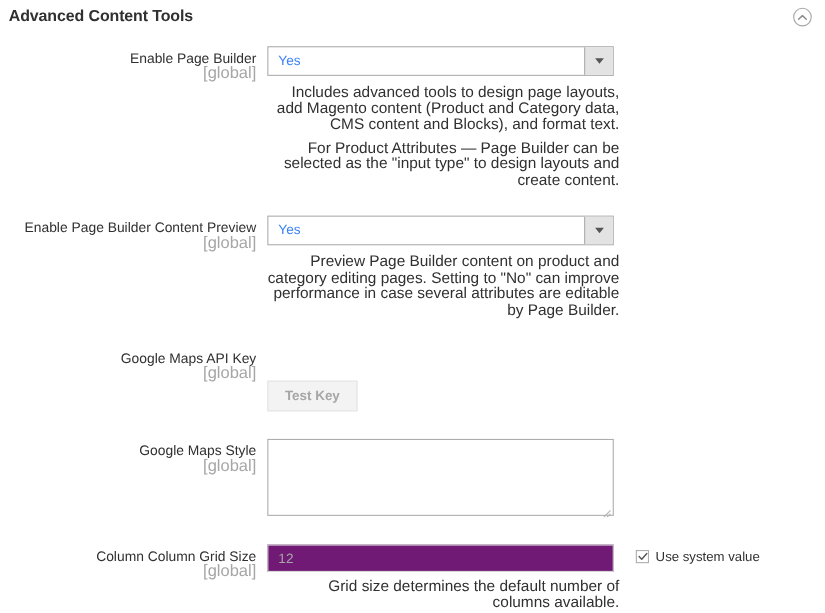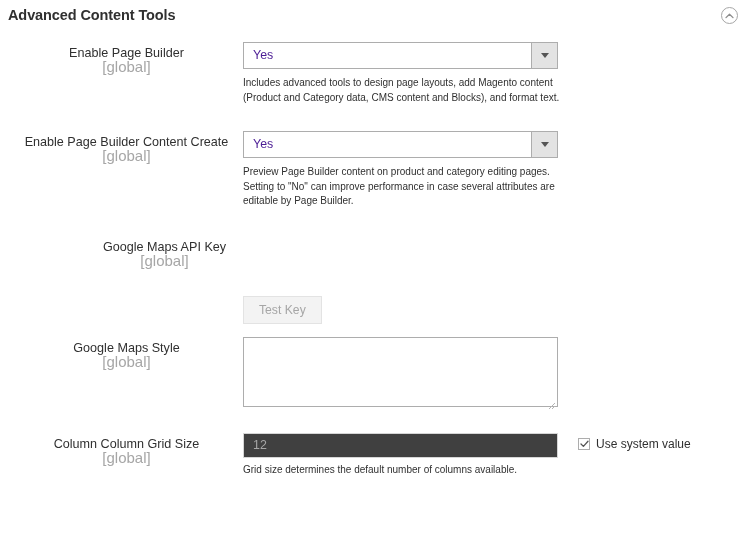--- a/index.html
+++ b/index.html
@@ -47,21 +47,21 @@
   .row {
     position: relative;
     display: flex;
     align-items: flex-start;
     margin-bottom: 0;
   }
 
   .label-col {
     width: 243px;
     flex: 0 0 243px;
-    text-align: center;
+    text-align: right;
     padding-right: 10px;
     padding-top: 4px;
     padding-left: 20px;
   }
   .label-text {
     display: block;
     font-size: 12.6px;
     color: #303030;
     line-height: 15px;
   }
@@ -83,21 +83,21 @@
     position: relative;
     width: 315px;
     height: 27px;
     border: 1px solid #adadad;
     background: #ffffff;
     display: flex;
     align-items: center;
   }
   .select-value {
     font-size: 12.4px;
-    color: #4c1d95;
+    color: #3b82f6;
     padding-left: 9px;
     line-height: 25px;
   }
   .select-arrow {
     position: absolute;
     right: 0; top: 0;
     width: 26px; height: 25px;
     background: #e3e3e3;
     border-left: 1px solid #adadad;
     display: flex;
@@ -117,21 +117,21 @@
     height: 25px;
     border: 1px solid #adadad;
     background: #ffffff;
     font-size: 12.4px;
     color: #303030;
     padding: 0 9px;
     font-family: "Liberation Sans", sans-serif;
     outline: none;
   }
   .text-input.disabled {
-    background: #404040;
+    background: #701a75;
     border-color: #d6d6d6;
     color: #a6a6a6;
   }
 
   
   .textarea {
     width: 315px;
     height: 70px;
     border: 1px solid #adadad;
     background: #ffffff;
@@ -146,25 +146,26 @@
   .ta-wrap { position: relative; width: 315px; }
   .resize-grip {
     position: absolute;
     right: 2px; bottom: 2px;
     width: 9px; height: 9px;
     pointer-events: none;
   }
 
   
   .note {
-    font-size: 10px;
+    font-size: 14px;
     color: #303030;
     line-height: 14.5px;
     width: 320px;
     margin-top: 7px;
+    text-align: right;
   }
   .note.tight { margin-top: 5px; }
   a.link { color: #007bdb; text-decoration: none; }
 
   
   .btn {
     display: inline-block;
     border: 1px solid #e3e3e3;
     background: #f3f3f3;
     color: #a6a6a6;
@@ -196,23 +197,23 @@
   .cbox svg { display:block; }
   .sysval-label {
     font-size: 12px;
     color: #303030;
     line-height: 14px;
   }
 
   
   .r1 { margin-top: 0px; }
   .r2 { margin-top: 26px; }
-  .r3 { margin-top: 27px; margin-left: 38px; }
-  .r4 { margin-top: 29px; }
-  .r5 { margin-top: 13px; }
+  .r3 { margin-top: 27px; }
+  .r4 { margin-top: 0; font-weight: bold; }
+  .r5 { margin-top: 25px; }
   .r6 { margin-top: 26px; }
 </style>
 </head>
 <body>
 
 <div class="page">
 
   <div class="section-header">
     <span class="section-title">Advanced Content Tools</span>
     <span class="collapse-btn">
@@ -230,26 +231,27 @@
         <span class="scope">[global]</span>
       </div>
       <div class="field-col">
         <div class="select-wrap">
           <span class="select-value">Yes</span>
           <span class="select-arrow">
             <span class="caret"></span>
           </span>
         </div>
         <div class="note">Includes advanced tools to design page layouts, add Magento content (Product and Category data, CMS content and Blocks), and format text.</div>
+        <div class="note">For Product Attributes — Page Builder can be selected as the "input type" to design layouts and create content.</div>
       </div>
     </div>
 
     <div class="row r2">
       <div class="label-col">
-        <span class="label-text">Enable Page Builder Content Create</span>
+        <span class="label-text">Enable Page Builder Content Preview</span>
         <span class="scope">[global]</span>
       </div>
       <div class="field-col">
         <div class="select-wrap">
           <span class="select-value">Yes</span>
           <span class="select-arrow">
             <span class="caret"></span>
           </span>
         </div>
         <div class="note">Preview Page Builder content on product and category editing pages. Setting to "No" can improve performance in case several attributes are editable by Page Builder.</div>

